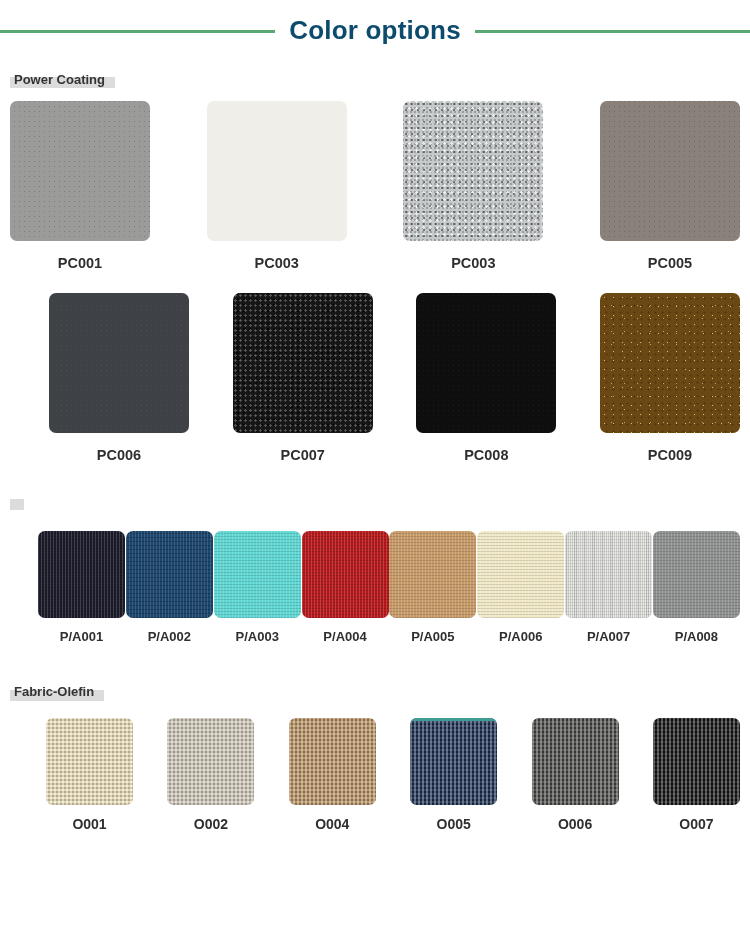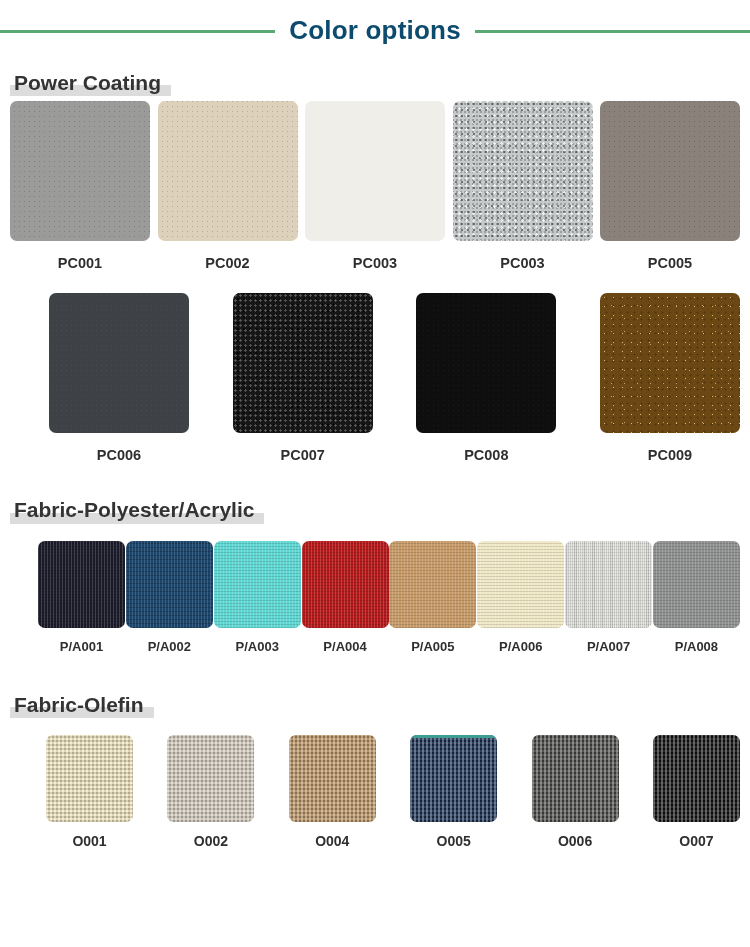--- a/index.html
+++ b/index.html
@@ -39,21 +39,21 @@
     padding-bottom: 2px;
   }
 
   
   .section {
     padding: 0 10px;
   }
   .section-heading {
     position: relative;
     display: inline-block;
-    font-size: 21px;
+    font-size: 13px;
     font-weight: bold;
     color: #333333;
     margin: 0;
     padding: 0 10px 1px 4px;
     line-height: 1.25;
   }
   .section-heading .hl-band {
     position: absolute;
     left: 0;
     right: 0;
@@ -199,34 +199,28 @@
 </head>
 <body>
 
 <div class="page-header">
   <div class="header-rule"></div>
   <div class="page-title">Color options</div>
   <div class="header-rule"></div>
 </div>
 
 <div id="sections-root">
-    <div class="section" style="padding-top: 8px;"><div class="section-heading"><span class="hl-band"></span><span class="hl-text">Power Coating</span></div><div class="swatch-row pc-row" style="margin-top: 4px;">
+    <div class="section" style="padding-top: 8px;"><div class="section-heading"><span class="hl-band"></span><span class="hl-text">Power Coating</span></div><div class="swatch-row pc-row" style="margin-top: 12px;">
         <div class="swatch-cell">
           <div class="swatch" style="background: rgb(155, 155, 153);">
             <div class="tex tex-speckle"></div>
           </div>
           <div class="swatch-label">PC001</div>
         </div>
         <div class="swatch-cell">
-          <div class="swatch" style="background: rgb(222, 209, 187);">
-            <div class="tex tex-speckle"></div>
-          </div>
-          <div class="swatch-label">PC002</div>
-        </div>
-        <div class="swatch-cell">
           <div class="swatch" style="background: rgb(239, 238, 232);">
             <div class="tex tex-matte"></div>
           </div>
           <div class="swatch-label">PC003</div>
         </div>
         <div class="swatch-cell">
           <div class="swatch" style="background: rgb(198, 202, 203);">
             <div class="tex tex-granite"></div>
           </div>
           <div class="swatch-label">PC003</div>
@@ -256,21 +250,21 @@
           </div>
           <div class="swatch-label">PC008</div>
         </div>
         <div class="swatch-cell">
           <div class="swatch" style="background: rgb(107, 71, 19);">
             <div class="tex tex-sparkle"></div>
           </div>
           <div class="swatch-label">PC009</div>
         </div>
       </div></div>
-    <div class="section" style="padding-top: 34px;"><div class="section-heading"><span class="hl-band"></span><span class="hl-text">Fabric-Polyester/Acrylic</span></div><div class="swatch-row fab-row" style="margin-top: 16px; padding-left: 28px;">
+    <div class="section" style="padding-top: 34px;"><div class="section-heading"><span class="hl-band"></span></div><div class="swatch-row fab-row" style="margin-top: 16px; padding-left: 28px;">
         <div class="swatch-cell">
           <div class="swatch" style="background: rgb(27, 27, 41);">
             <div class="tex tex-weave"></div>
           </div>
           <div class="swatch-label">P/A001</div>
         </div>
         <div class="swatch-cell">
           <div class="swatch" style="background: rgb(27, 69, 107);">
             <div class="tex tex-denim"></div>
           </div>

